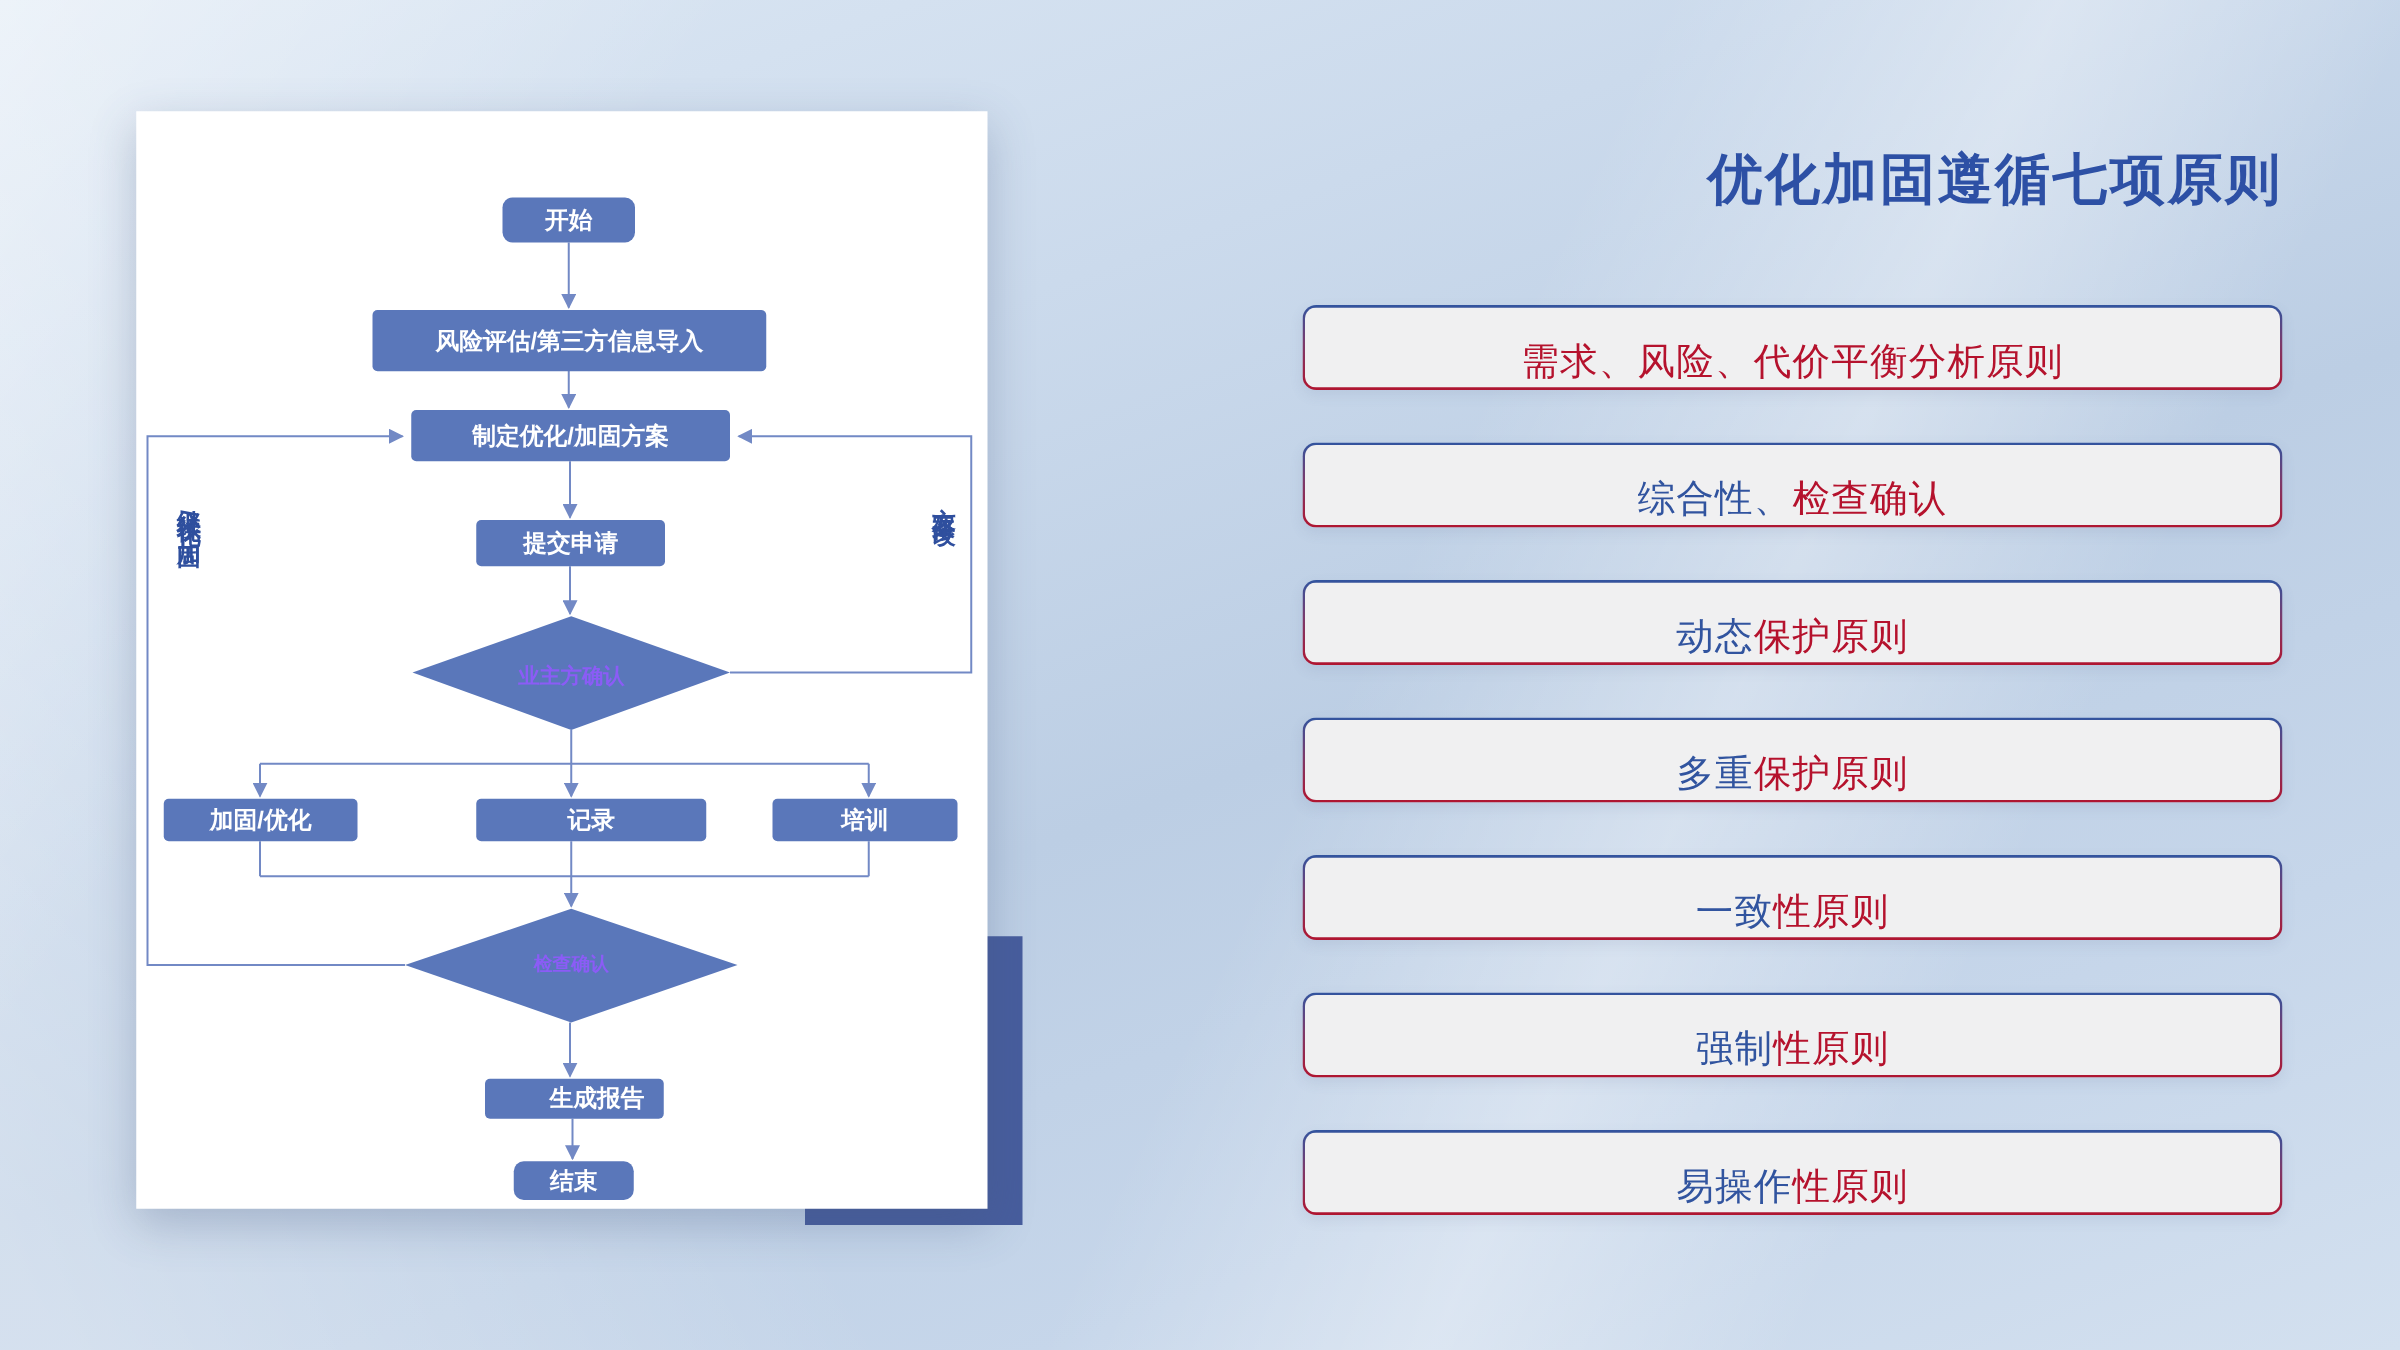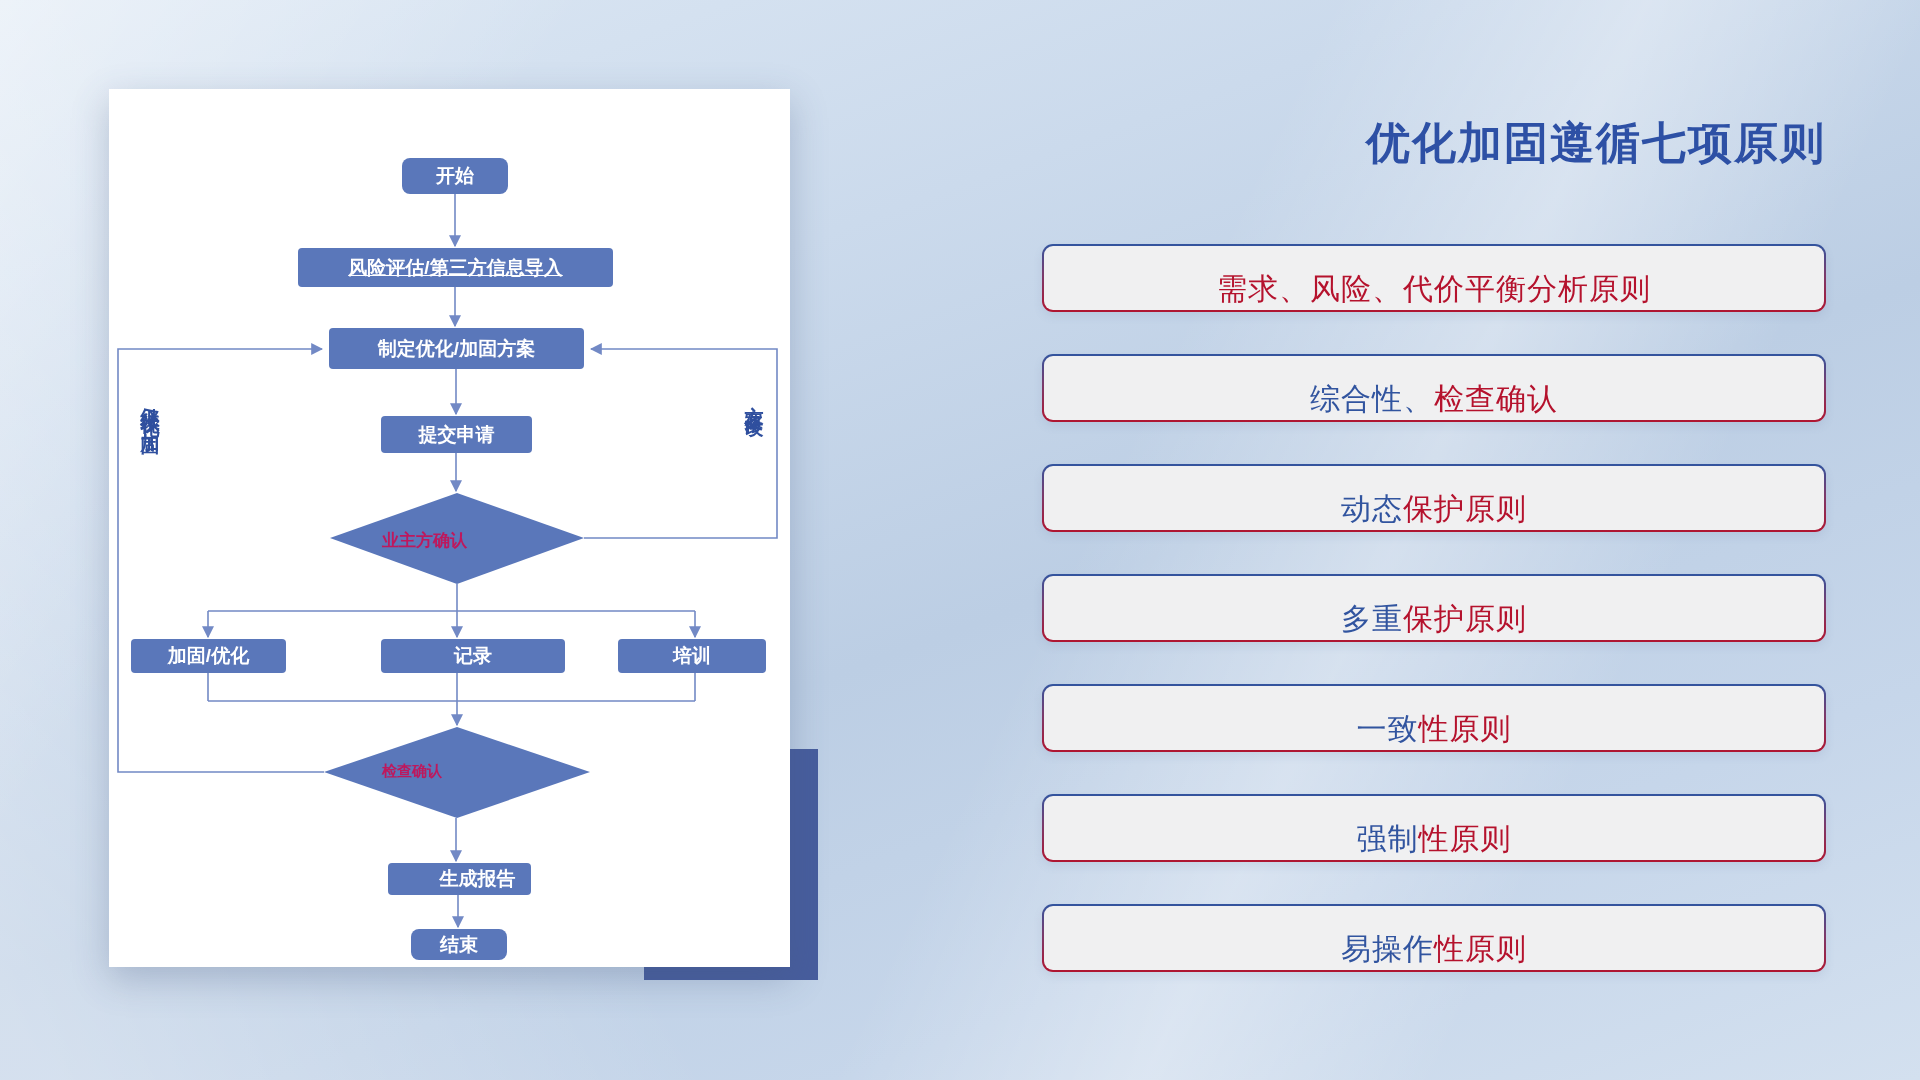--- a/index.html
+++ b/index.html
@@ -38,22 +38,22 @@
     color: #ffffff;
     display: flex; align-items: center; justify-content: center;
     font-size: 19px; font-weight: 700;
     border-radius: 4px;
     white-space: nowrap;
     text-align: right;
   }
   .node.pill { border-radius: 8px; }
 
   .diamond-label {
-    position: absolute; width: 150px; text-align: left;
-    color: #be185d; font-weight: 700;
+    position: absolute; width: 150px; text-align: center;
+    color: #8b5cf6; font-weight: 700;
   }
   .side-label {
     position: absolute;
     writing-mode: vertical-rl;
     color: #2f4f9e; font-size: 19px; font-weight: 700;
     letter-spacing: 4px;
   }
 
   
   .panel-title {
@@ -110,21 +110,21 @@
       <path d="M349 806 V838" marker-end="url(#arr)"></path>
       <path d="M475 449 H668 V260 H482" marker-end="url(#arr)"></path>
       <path d="M215 683 H9 V260 H213" marker-end="url(#arr)"></path>
     </g>
     <polygon points="221,449 348,404 475,449 348,495" fill="#5a77ba"></polygon>
     <polygon points="215,683 348,638 481,683 348,729" fill="#5a77ba"></polygon>
   </svg>
 
   <div class="node pill" style="left:293px; top:69px; width:106px; height:36px;">开始</div>
 
-  <div class="node" style="left:189px; top:159px; width:315px; height:39px;text-decoration:underline;">风险评估/第三方信息导入</div>
+  <div class="node" style="left:189px; top:159px; width:315px; height:49px;">风险评估/第三方信息导入</div>
 
   <div class="node" style="left:220px; top:239px; width:255px; height:41px;">制定优化/加固方案</div>
 
   <div class="node" style="left:272px; top:327px; width:151px; height:37px;">提交申请</div>
 
   <div class="diamond-label" style="left:273px; top:440px; font-size:17px;">业主方确认</div>
 
   <div class="node" style="left:22px; top:550px; width:155px; height:34px;">加固/优化</div>
 
   <div class="node" style="left:272px; top:550px; width:184px; height:34px;">记录</div>

